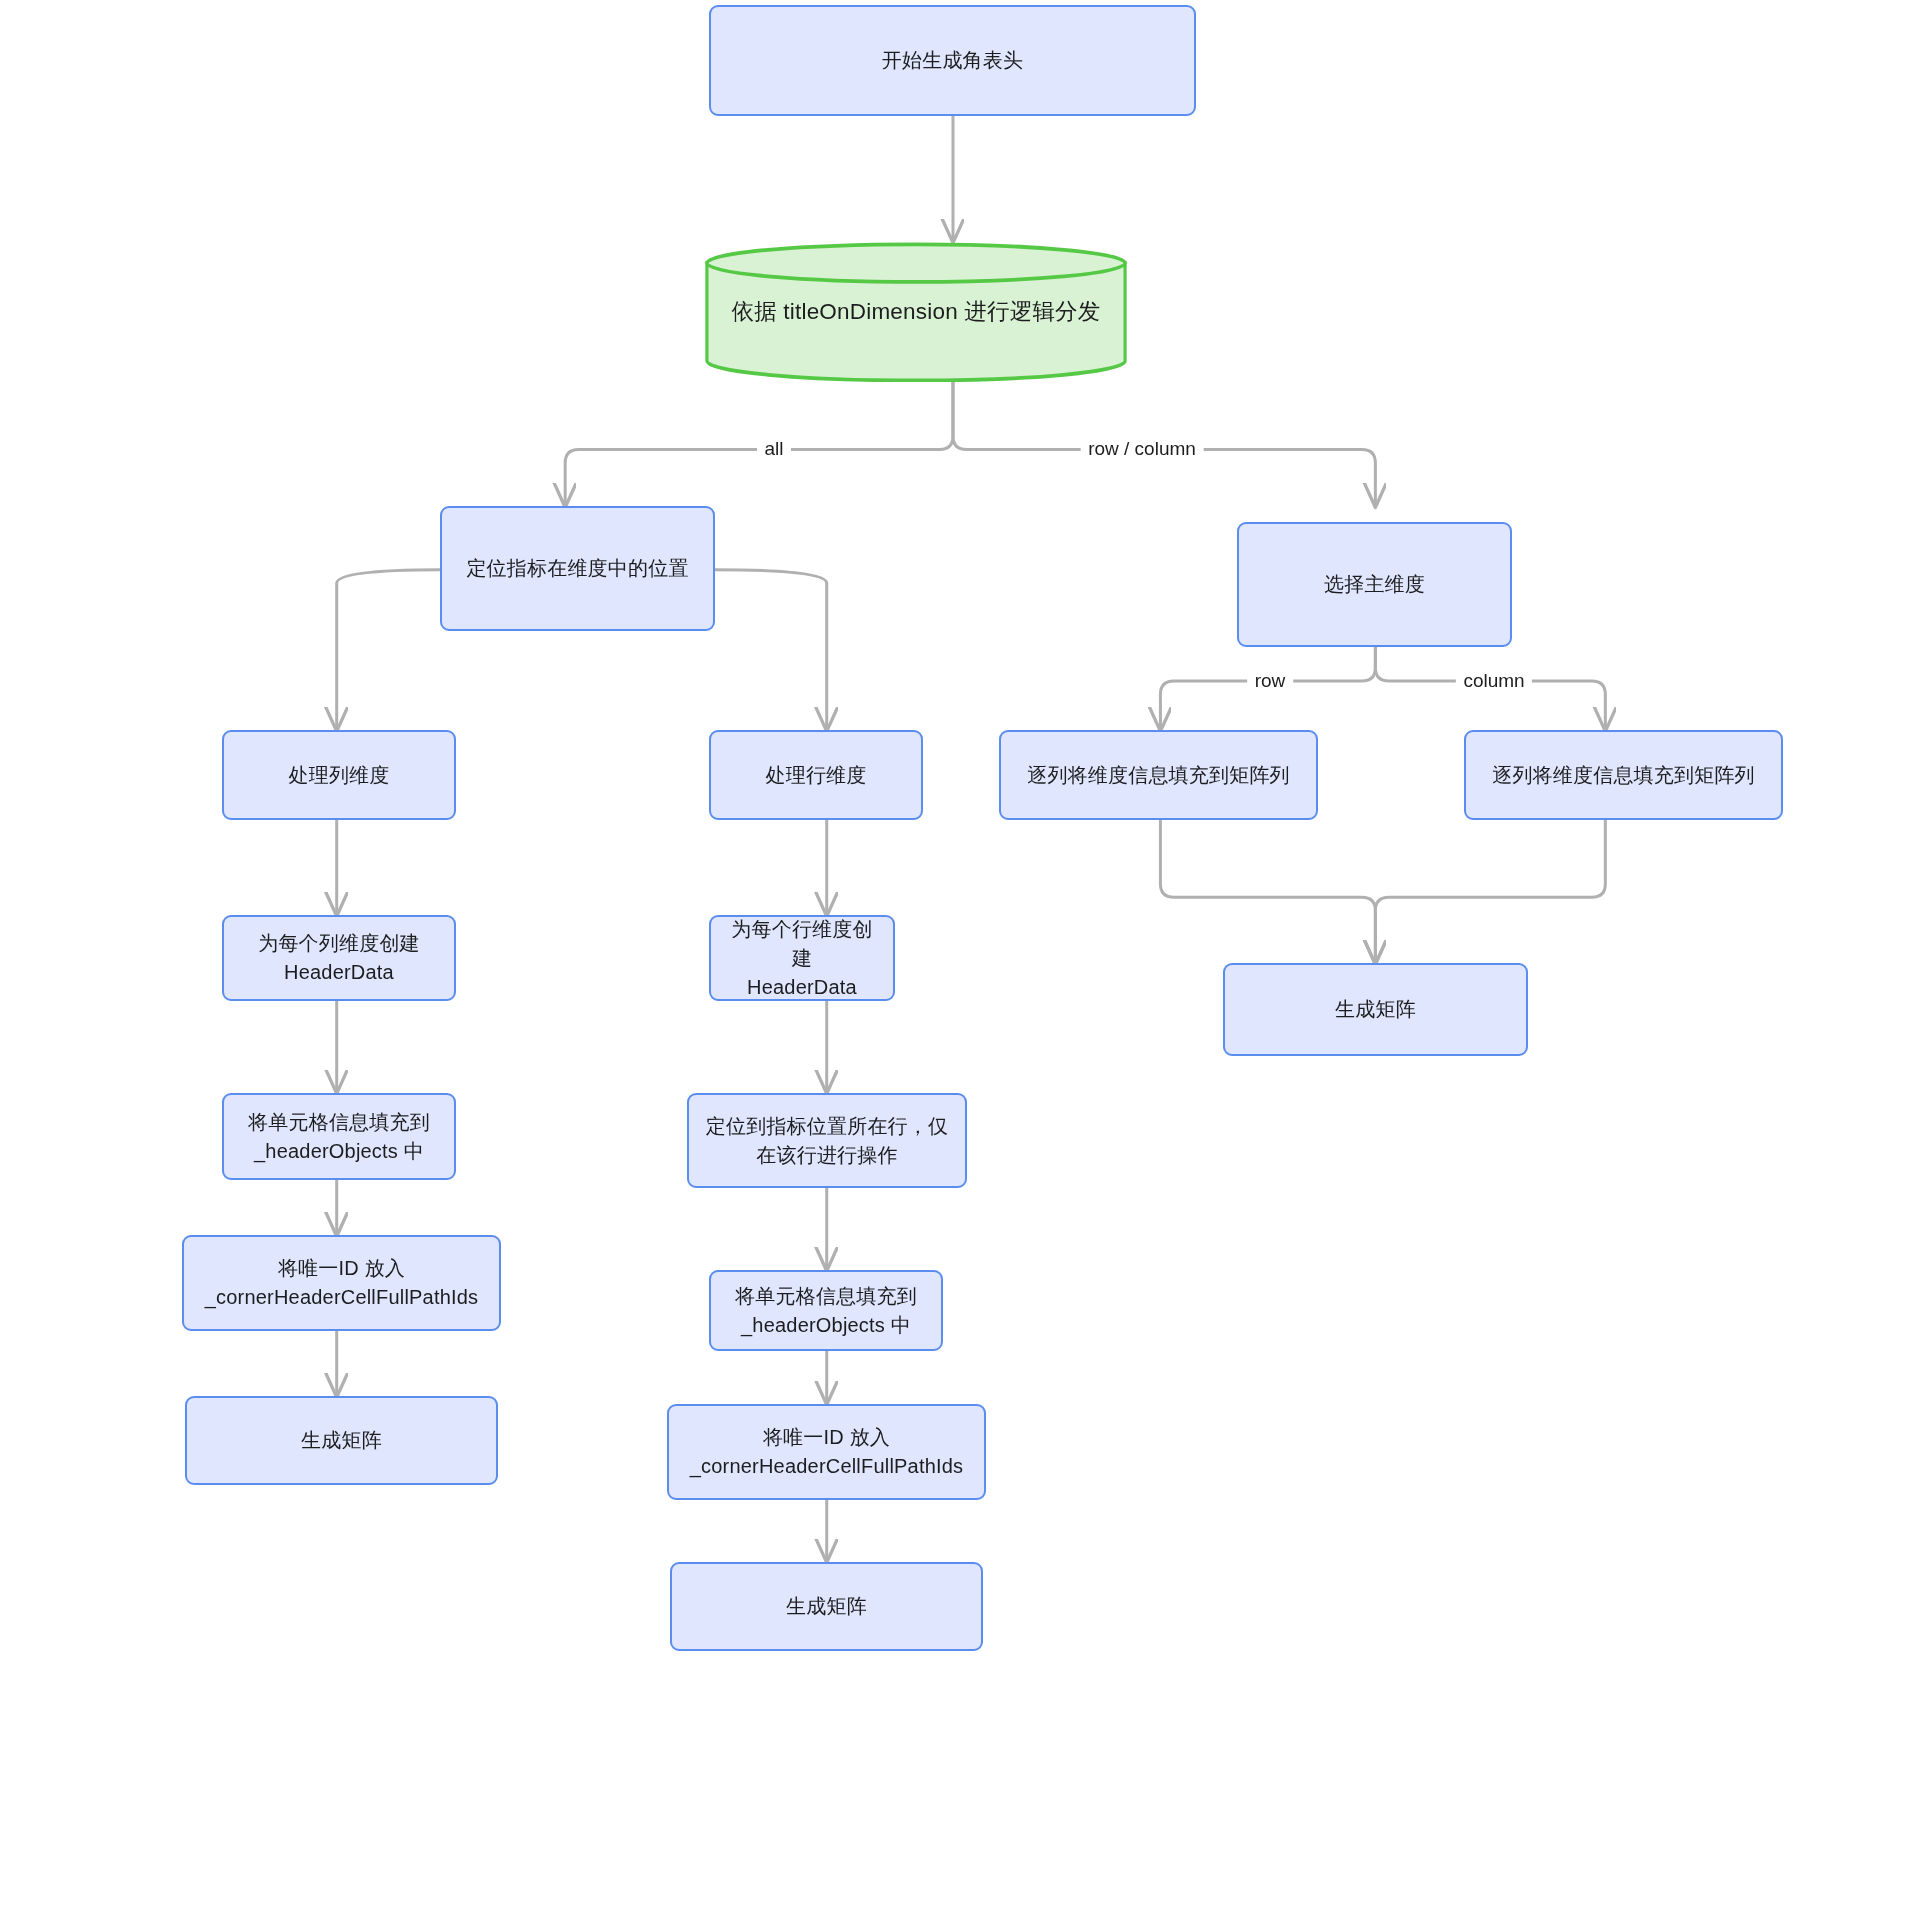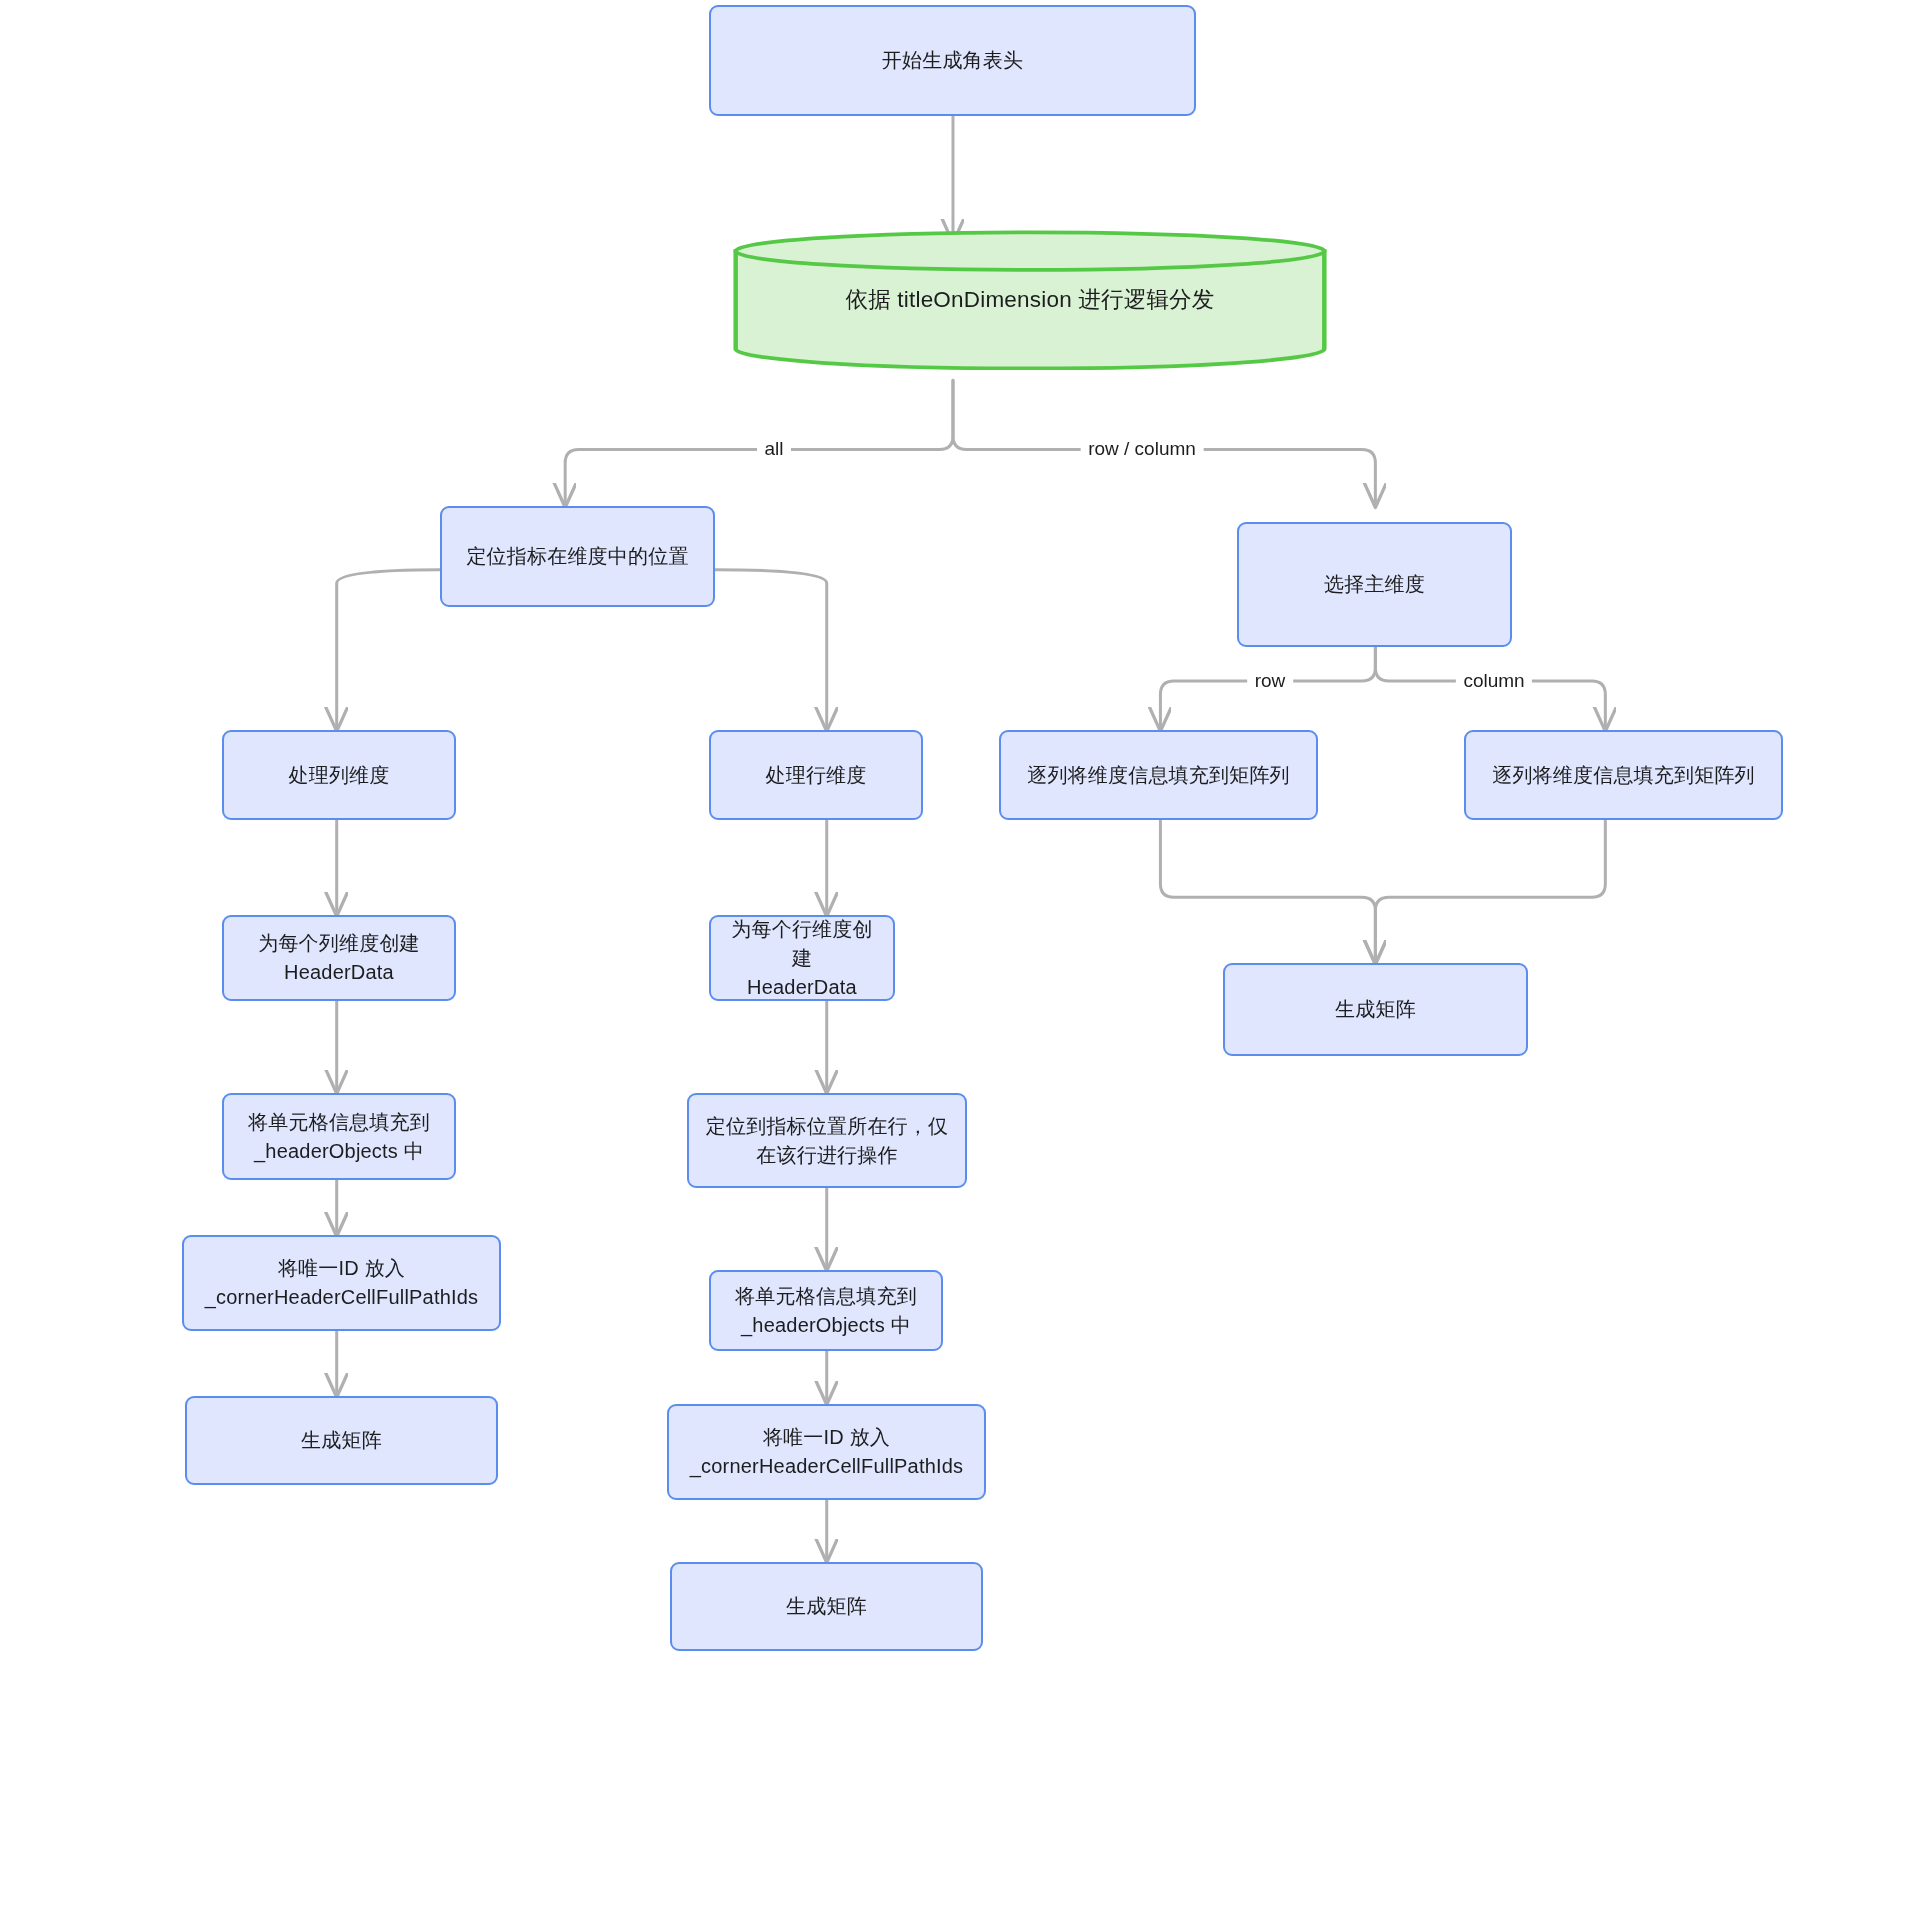--- a/index.html
+++ b/index.html
@@ -118,29 +118,29 @@
       <path d="M1100,1996 L1100,2076"></path>
 
       <path d="M1544,1092 L1544,1176 Q1544,1194 1562,1194 L1812,1194 Q1830,1194 1830,1212 L1830,1280"></path>
 
       <path d="M2136,1092 L2136,1176 Q2136,1194 2118,1194 L1848,1194 Q1830,1194 1830,1212 L1830,1280"></path>
     </g>
   </svg>
 
   <div class="node" style="left:709px;top:4.5px;width:487px;height:111px;text-align:right;">开始生成角表头</div>
 
-  <div class="node db" style="left:705px;top:230px;width:594px;height:140px;margin-left:28px;">
+  <div class="node db" style="left:705px;top:242px;width:422px;height:140px;">
     <svg class="db-shape" viewBox="0 0 664 186" preserveAspectRatio="none">
       <path d="M3,28 L3,158 A329,26 0 0 0 661,158 L661,28 Z" fill="#d9f2d3" stroke="#55c945" stroke-width="5"></path>
       <ellipse cx="332" cy="28" rx="329" ry="25" fill="#d9f2d3" stroke="#55c945" stroke-width="5"></ellipse>
     </svg>
     <span class="db-label">依据 titleOnDimension 进行逻辑分发</span>
   </div>
 
-  <div class="node" style="left:440px;top:506px;width:275px;height:101px;">定位指标在维度中的位置</div>
+  <div class="node" style="left:440px;top:506px;width:275px;height:125px;">定位指标在维度中的位置</div>
 
   <div class="node" style="left:1237px;top:506px;width:275px;height:125px;margin-top:16px;">选择主维度</div>
 
   <div class="node" style="left:222px;top:730px;width:234px;height:90px;">处理列维度</div>
 
   <div class="node" style="left:709px;top:730px;width:214px;height:90px;">处理行维度</div>
 
   <div class="node" style="left:999px;top:730px;width:319px;height:90px;">逐列将维度信息填充到矩阵列</div>
 
   <div class="node" style="left:1464px;top:730px;width:319px;height:90px;">逐列将维度信息填充到矩阵列</div>

